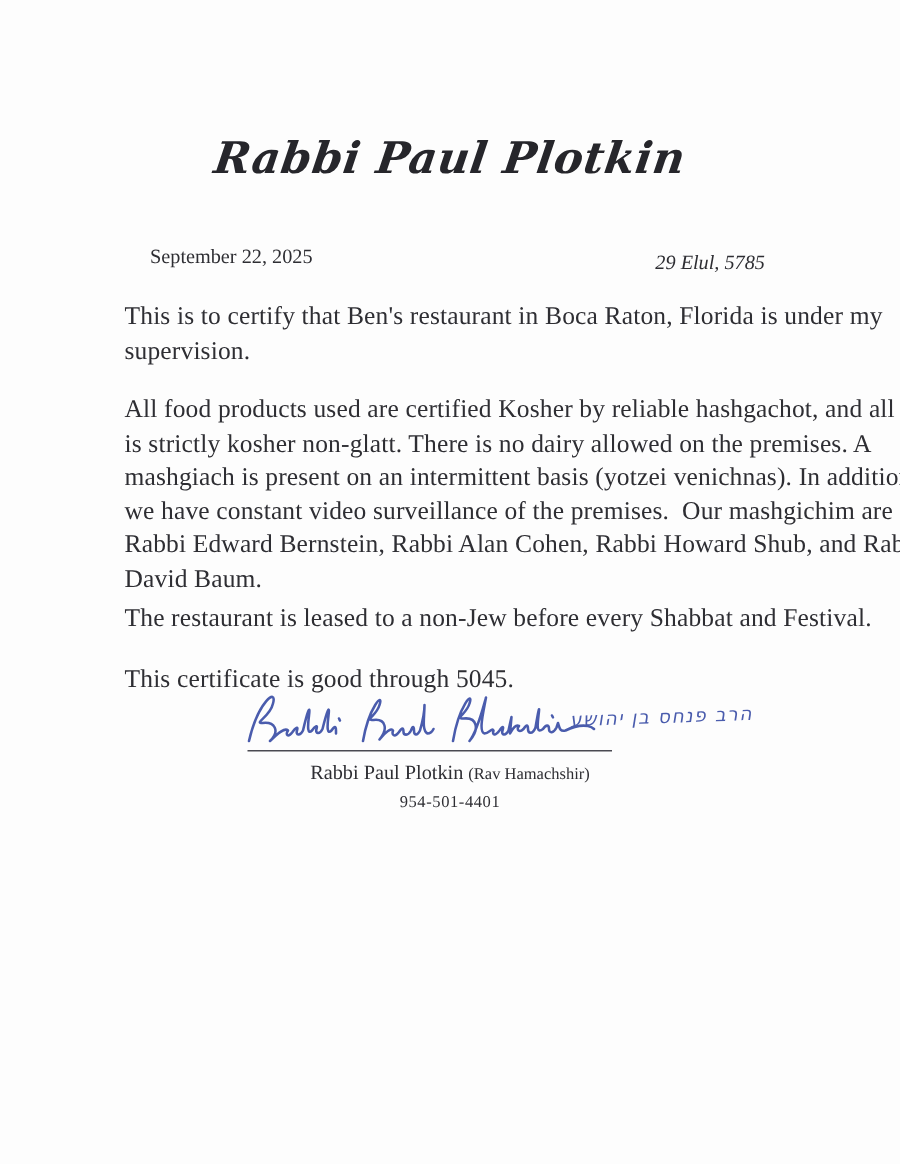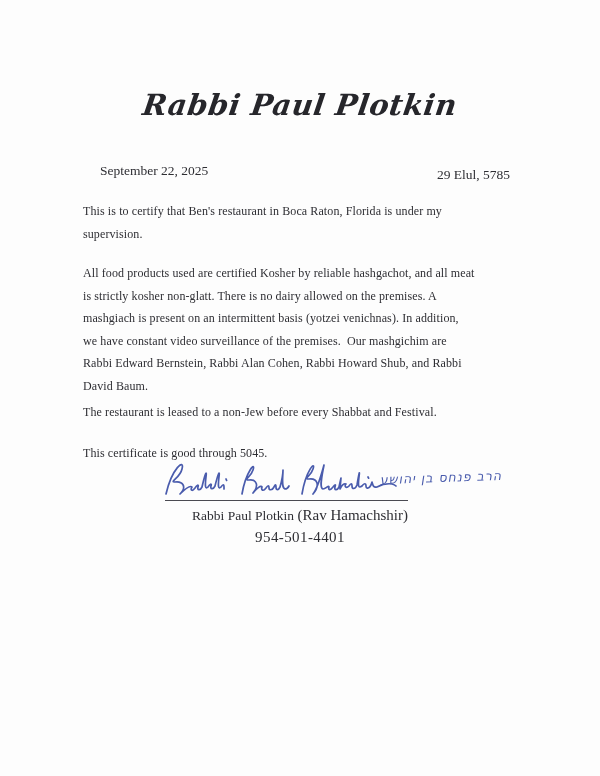--- a/index.html
+++ b/index.html
@@ -34,27 +34,27 @@
   .dateline {
     position: absolute;
     top: 147px;
     left: 100px;
     width: 410px;
     display: flex;
     justify-content: space-between;
     font-size: 13.5px;
     margin-top: 16px;
   }
-  .date-hebrew { margin-top: 4px; }
+  .date-hebrew { margin-top: 4px; font-style: italic; }
   .para {
     position: absolute;
     left: 83px;
     width: 500px;
     margin: 0;
-    font-size: 12px;
+    font-size: 17px;
     line-height: 22.5px;
     white-space: pre;
     letter-spacing: 0.1px;
   }
   .para-1 { top: 200px; }
   .para-2 { top: 262px; }
   .para-3 { top: 401px; }
   .para-4 { top: 442px; }
 
   .sig-underline {
@@ -86,29 +86,29 @@
   }
   .signer-line {
     position: absolute;
     top: 507px;
     left: 0;
     width: 100%;
     text-align: center;
     font-size: 13.5px;
   }
   .signer-title {
-    font-size: 15px;
+    font-size: 11px;
   }
   .phone-line {
     position: absolute;
     top: 529px;
     left: 0;
     width: 100%;
     text-align: center;
-    font-size: 15px;
+    font-size: 11px;
     letter-spacing: 0.4px;
   }
 </style>
 </head>
 <body>
 
 <div class="page">
 
   <h1 class="letterhead">Rabbi Paul Plotkin</h1>
 

